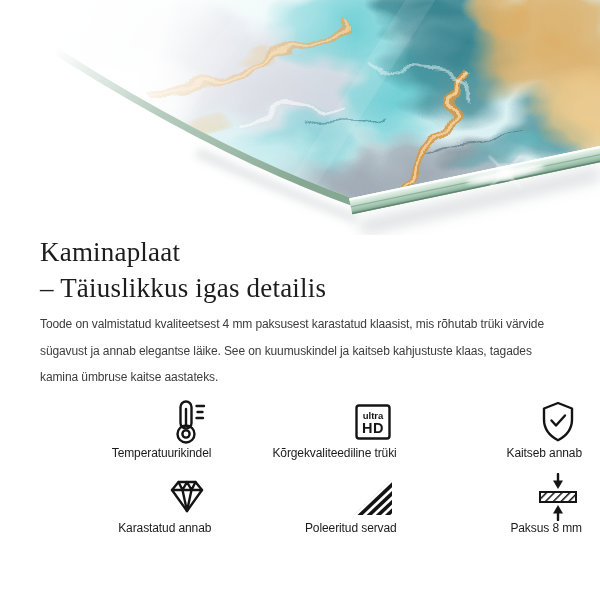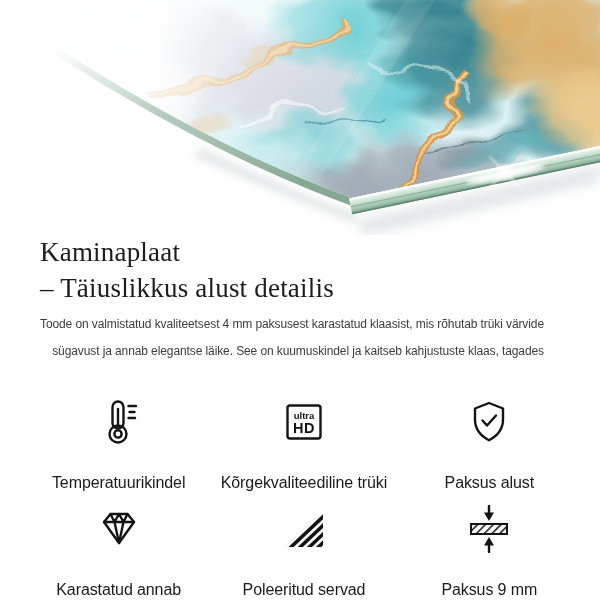--- a/index.html
+++ b/index.html
@@ -4,27 +4,27 @@
 <style>
   html,body{margin:0;padding:0;background:#ffffff;}
   .page{position:relative;width:600px;height:600px;background:#ffffff;overflow:hidden;
         font-family:"Liberation Sans",sans-serif;}
   .hero{position:absolute;left:0;top:0;width:600px;height:235px;display:block;}
   .headline{position:absolute;left:40px;top:234px;margin:0;
             font-family:"Liberation Serif",serif;font-weight:normal;
             font-size:27px;line-height:36px;color:#1d1d1d;letter-spacing:.2px;}
   .headline span{display:block;}
   .desc{position:absolute;left:40px;top:311px;margin:0;color:#3c3c3c;
-        font-size:12px;line-height:26.5px;letter-spacing:-0.1px;text-align:right;}
+        font-size:12px;line-height:26.5px;letter-spacing:-0.1px;}
   .desc div{white-space:nowrap;}
   .features{position:absolute;left:26px;top:398px;width:556px;
             display:grid;grid-template-columns:repeat(3,1fr);row-gap:13px;}
-  .feature{display:flex;flex-direction:column;align-items:center;gap:12px;}
+  .feature{display:flex;flex-direction:column;align-items:flex-end;}
   .ficon{height:48px;display:flex;align-items:center;justify-content:center;}
-  .flabel{margin-top:16px;font-size:16px;letter-spacing:-0.1px;color:#1b1b1b;}
+  .flabel{margin-top:0;font-size:12px;letter-spacing:-0.1px;color:#1b1b1b;}
   .icon-stroke{stroke:#141414;fill:none;stroke-width:2.4;stroke-linecap:round;stroke-linejoin:round;}
   .icon-fill{fill:#141414;stroke:none;}
   .icon-text{fill:#141414;font-family:"Liberation Sans",sans-serif;font-weight:bold;text-anchor:middle;}
 </style>
 </head>
 <body>
 
 <div class="page">
 
   <svg class="hero" viewBox="0 0 600 235" xmlns="http://www.w3.org/2000/svg">
@@ -181,26 +181,27 @@
       <line x1="470" y1="172" x2="540" y2="172" stroke="#ffffff" stroke-width="2" filter="url(#blur1)" opacity=".9"></line>
       <line x1="489" y1="156" x2="521" y2="188" stroke="#ffffff" stroke-width="1.3" filter="url(#blur1)" opacity=".7"></line>
       <line x1="521" y1="156" x2="489" y2="188" stroke="#ffffff" stroke-width="1.3" filter="url(#blur1)" opacity=".7"></line>
       <circle cx="505" cy="172" r="7" fill="#ffffff" filter="url(#blur4)" opacity=".9"></circle>
       <circle cx="505" cy="172" r="2.2" fill="#ffffff"></circle>
     </g>
   </svg>
 
   <h1 class="headline">
     <span>Kaminaplaat</span>
-    <span>– Täiuslikkus alust detailis</span>
+    <span>– Täiuslikkus igas detailis</span>
   </h1>
 
   <div class="desc">
     <div>Toode on valmistatud kvaliteetsest 4 mm paksusest karastatud klaasist, mis rõhutab trüki värvide</div>
     <div>sügavust ja annab elegantse läike. See on kuumuskindel ja kaitseb kahjustuste klaas, tagades</div>
+    <div>kamina ümbruse kaitse aastateks.</div>
   </div>
 
   <div class="features">
 
     <div class="feature">
       <div class="ficon">
         <svg width="48" height="48" viewBox="0 0 48 48">
           <rect class="icon-stroke" x="17.5" y="3.5" width="11" height="27" rx="5.5"></rect>
           <circle class="icon-stroke" cx="23" cy="36" r="8.5"></circle>
           <circle class="icon-stroke" cx="23" cy="36" r="3.6" stroke-width="2.2"></circle>
@@ -224,21 +225,21 @@
       <div class="flabel">Kõrgekvaliteediline trüki</div>
     </div>
 
     <div class="feature">
       <div class="ficon">
         <svg width="48" height="48" viewBox="0 0 48 48">
           <path class="icon-stroke" d="M24,5 L38,10.5 V21.5 C38,30.8 32.5,37.8 24,42.3 C15.5,37.8 10,30.8 10,21.5 V10.5 Z"></path>
           <path class="icon-stroke" d="M17.5,22.5 L22,27.5 L31,17.5" stroke-width="2.6"></path>
         </svg>
       </div>
-      <div class="flabel">Paksus alust</div>
+      <div class="flabel">Kaitseb annab</div>
     </div>
 
     <div class="feature">
       <div class="ficon">
         <svg width="48" height="48" viewBox="0 0 48 48">
           <g transform="translate(24,23)">
             <path class="icon-stroke" stroke-width="2.2" d="M-15,-6 L-8.5,-14 H8.5 L15,-6 L0,15 Z"></path>
             <path class="icon-stroke" stroke-width="2" d="M-15,-6 H15"></path>
             <path class="icon-stroke" stroke-width="2" d="M-8.5,-14 L-4.5,-6 L0,-14 L4.5,-6 L8.5,-14"></path>
             <path class="icon-stroke" stroke-width="2" d="M-4.5,-6 L0,15 M4.5,-6 L0,15"></path>
@@ -277,17 +278,17 @@
               <line x1="0" y1="0" x2="0" y2="5.5" stroke="#141414" stroke-width="3"></line>
             </pattern>
           </defs>
           <rect x="6" y="19" width="36" height="10" fill="url(#hatch)" stroke="#141414" stroke-width="2"></rect>
           <line class="icon-stroke" x1="24" y1="1" x2="24" y2="8" stroke-width="2.6"></line>
           <polygon class="icon-fill" points="19,7.5 29,7.5 24,16"></polygon>
           <line class="icon-stroke" x1="24" y1="47" x2="24" y2="40" stroke-width="2.6"></line>
           <polygon class="icon-fill" points="19,40.5 29,40.5 24,32"></polygon>
         </svg>
       </div>
-      <div class="flabel">Paksus 9 mm</div>
+      <div class="flabel">Paksus 8 mm</div>
     </div>
 
   </div>
 </div>
 
 </body></html>

